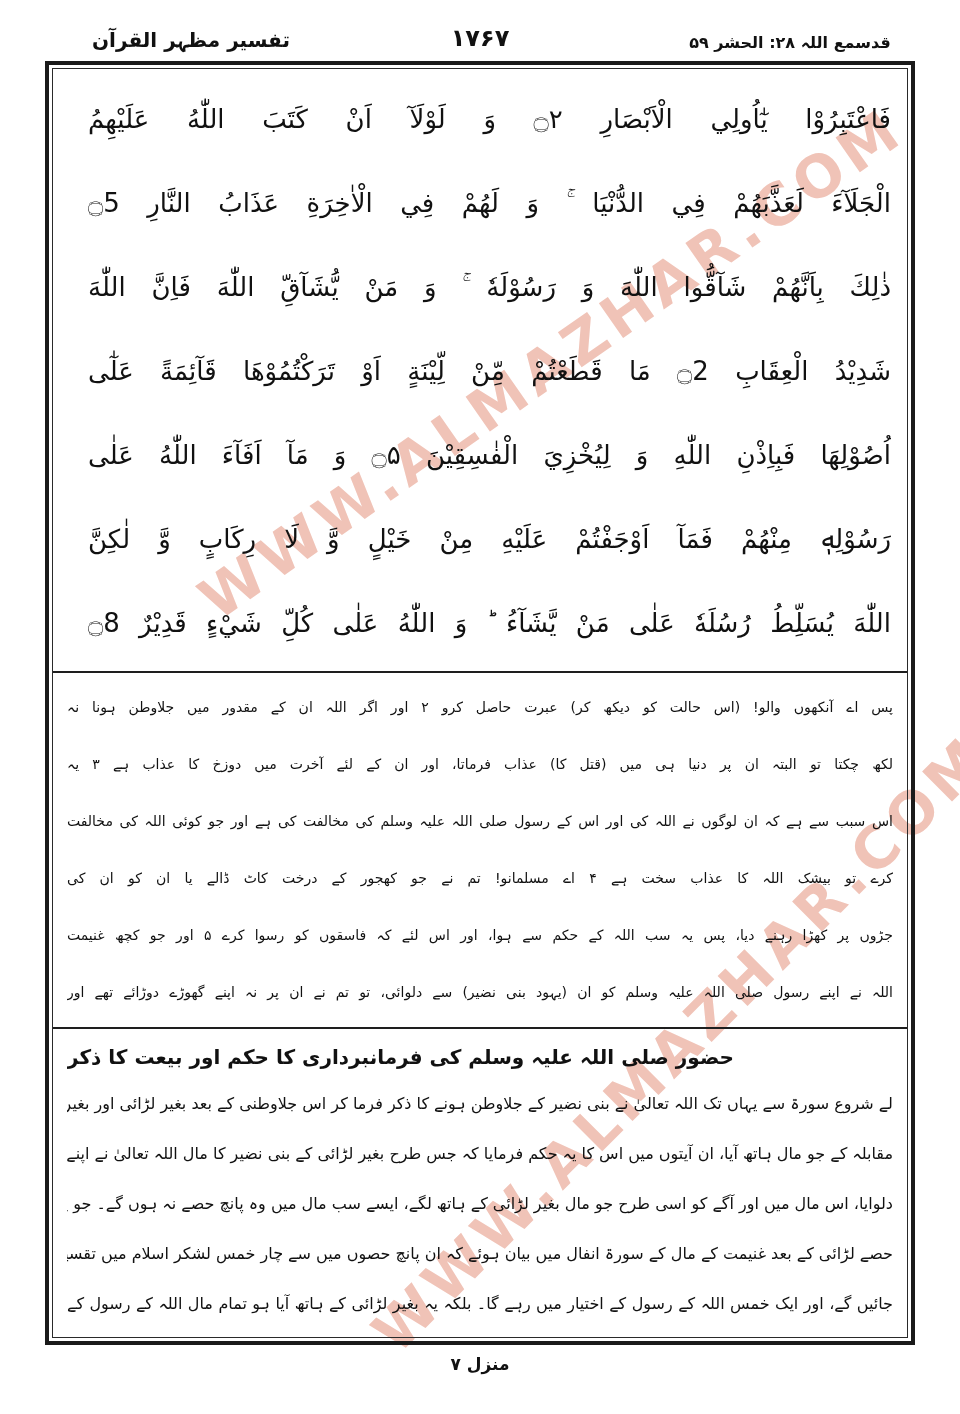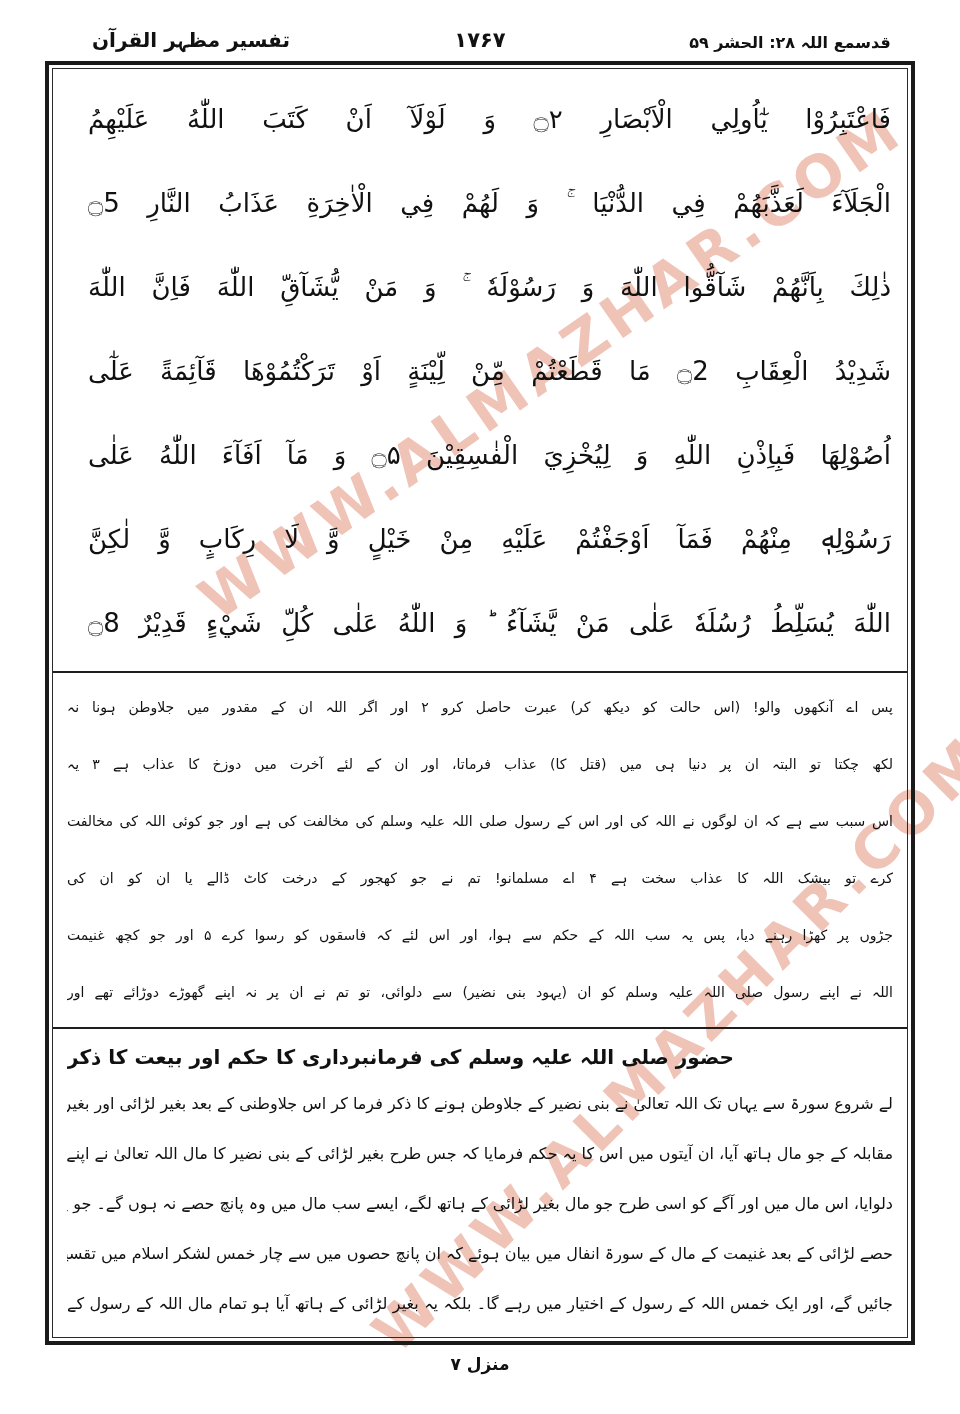--- a/index.html
+++ b/index.html
@@ -17,21 +17,21 @@
   .wm1{top:330px;left:130px;transform:rotate(-35deg);}
   .wm2{top:1010px;left:260px;transform:rotate(-45deg);}
 
   .page-header{
     position:relative;z-index:2;
     display:flex;flex-direction:row;align-items:flex-end;
     justify-content:space-between;
     padding:18px 50px 6px 50px;height:34px;
   }
   .hdr-left{font-size:16px;font-weight:bold;width:240px;text-align:center;direction:rtl;}
-  .hdr-center{font-size:21px;font-weight:bold;text-align:center;}
+  .hdr-center{font-size:24px;font-weight:bold;text-align:center;}
   .hdr-right{font-size:20px;font-weight:bold;width:240px;text-align:right;direction:rtl;}
 
   .content-frame{
     position:relative;z-index:1;
     margin:10px 52px 0 52px;
     border:1px solid #2a2a2a;
     outline:4px solid #1a1a1a;
     outline-offset:3px;
     background:transparent;
   }

